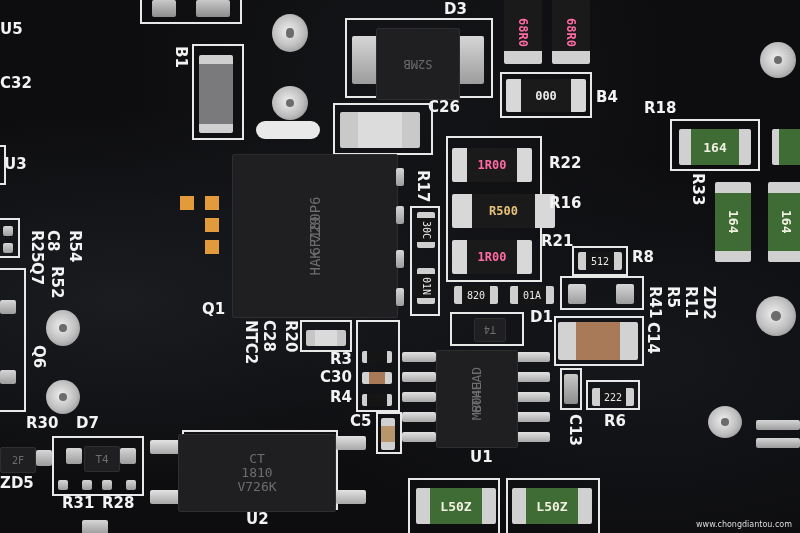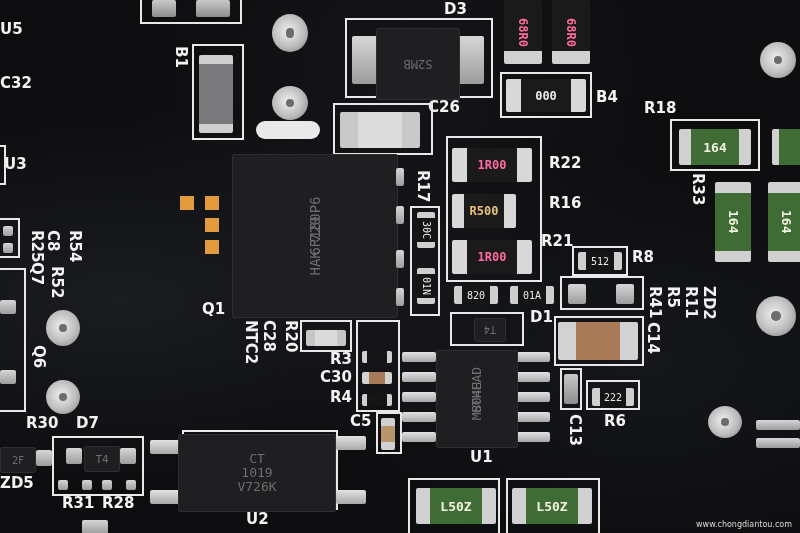--- a/index.html
+++ b/index.html
@@ -101,21 +101,21 @@
   <div class="silk" style="left:202px;top:302px">Q1</div>
 
   <div class="silk rot90" style="left:430px;top:170px">R17</div>
   <div class="outline" style="left:410px;top:206px;width:30px;height:110px"></div>
   <div class="res v" style="left:417px;top:212px;width:18px;height:36px;background:linear-gradient(#cfcfcf 0 18%, #151515 18% 82%, #cfcfcf 82%)">30C</div>
   <div class="res v" style="left:417px;top:268px;width:18px;height:36px;background:linear-gradient(#cfcfcf 0 18%, #151515 18% 82%, #cfcfcf 82%)">01N</div>
 
   <div class="outline" style="left:446px;top:136px;width:96px;height:146px"></div>
   <div class="res big pink" style="left:452px;top:148px;width:80px;height:34px">1R00</div>
   <div class="silk" style="left:549px;top:156px">R22</div>
-  <div class="res big gold" style="left:452px;top:194px;width:64px;height:34px">R500</div>
+  <div class="res big gold" style="left:452px;top:194px;width:103px;height:34px">R500</div>
   <div class="silk" style="left:549px;top:196px">R16</div>
   <div class="res big pink" style="left:452px;top:240px;width:80px;height:34px">1R00</div>
   <div class="silk" style="left:541px;top:234px">R21</div>
 
   <div class="outline" style="left:572px;top:246px;width:56px;height:30px"></div>
   <div class="res" style="left:578px;top:252px;width:44px;height:18px">512</div>
   <div class="silk" style="left:632px;top:250px">R8</div>
   <div class="res" style="left:454px;top:286px;width:44px;height:18px">820</div>
   <div class="res" style="left:510px;top:286px;width:44px;height:18px">01A</div>
   <div class="outline" style="left:560px;top:276px;width:84px;height:34px"></div>
@@ -212,21 +212,21 @@
   <div class="silk" style="left:102px;top:496px">R28</div>
   <div class="pad" style="left:82px;top:520px;width:26px;height:14px"></div>
 
   <div class="outline" style="left:182px;top:430px;width:156px;height:80px"></div>
   <div class="lead" style="left:150px;top:440px;width:30px;height:14px"></div>
   <div class="lead" style="left:150px;top:490px;width:30px;height:14px"></div>
   <div class="lead" style="left:336px;top:436px;width:30px;height:14px"></div>
   <div class="lead" style="left:336px;top:490px;width:30px;height:14px"></div>
   <div class="chip" style="left:178px;top:434px;width:156px;height:76px;flex-direction:column;font-size:13px;line-height:1.1">
     <span>CT</span>
-    <span>1019</span>
+    <span>1810</span>
     <span>V726K</span>
   </div>
   <div class="silk" style="left:246px;top:512px">U2</div>
 
   <div class="outline" style="left:408px;top:478px;width:92px;height:60px"></div>
   <div class="res green" style="left:416px;top:488px;width:80px;height:36px">L50Z</div>
   <div class="outline" style="left:506px;top:478px;width:94px;height:60px"></div>
   <div class="res green" style="left:512px;top:488px;width:80px;height:36px">L50Z</div>
 
   <div class="watermark">

